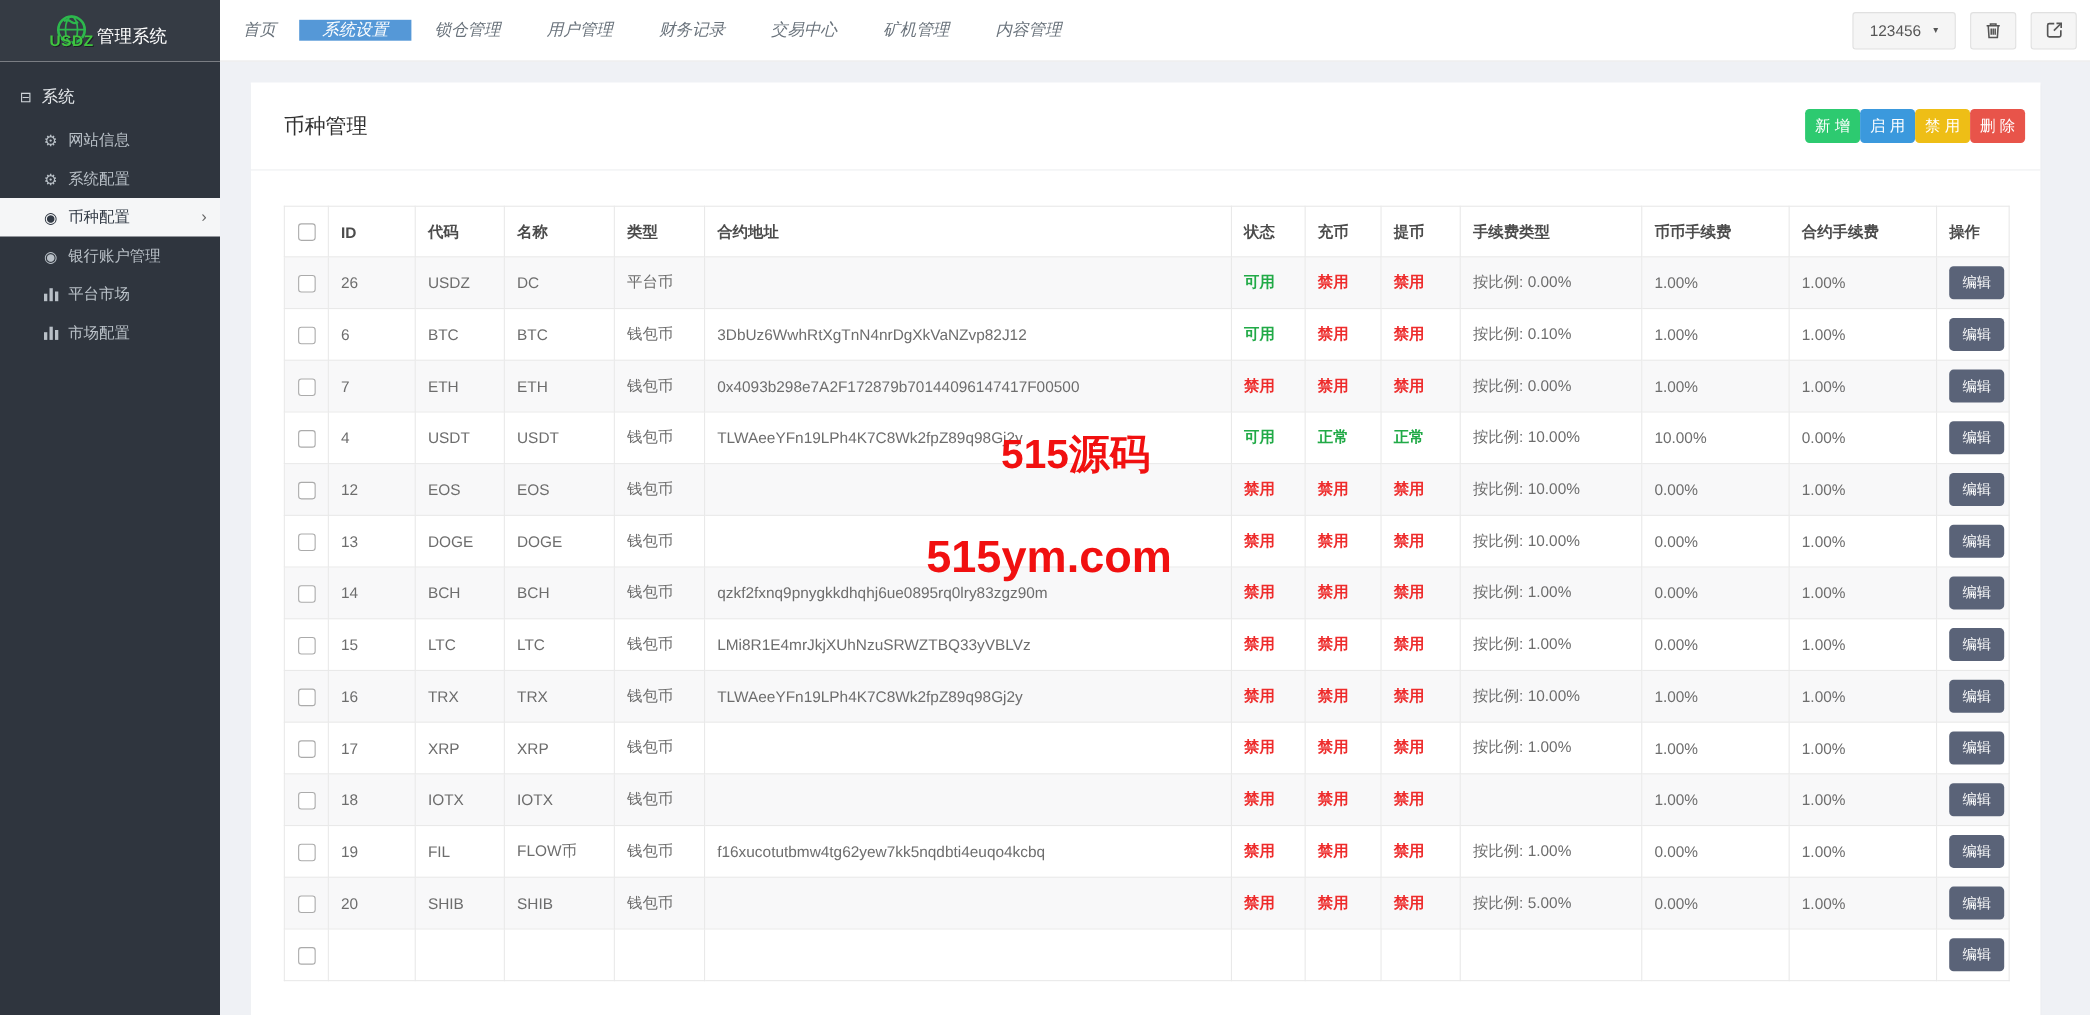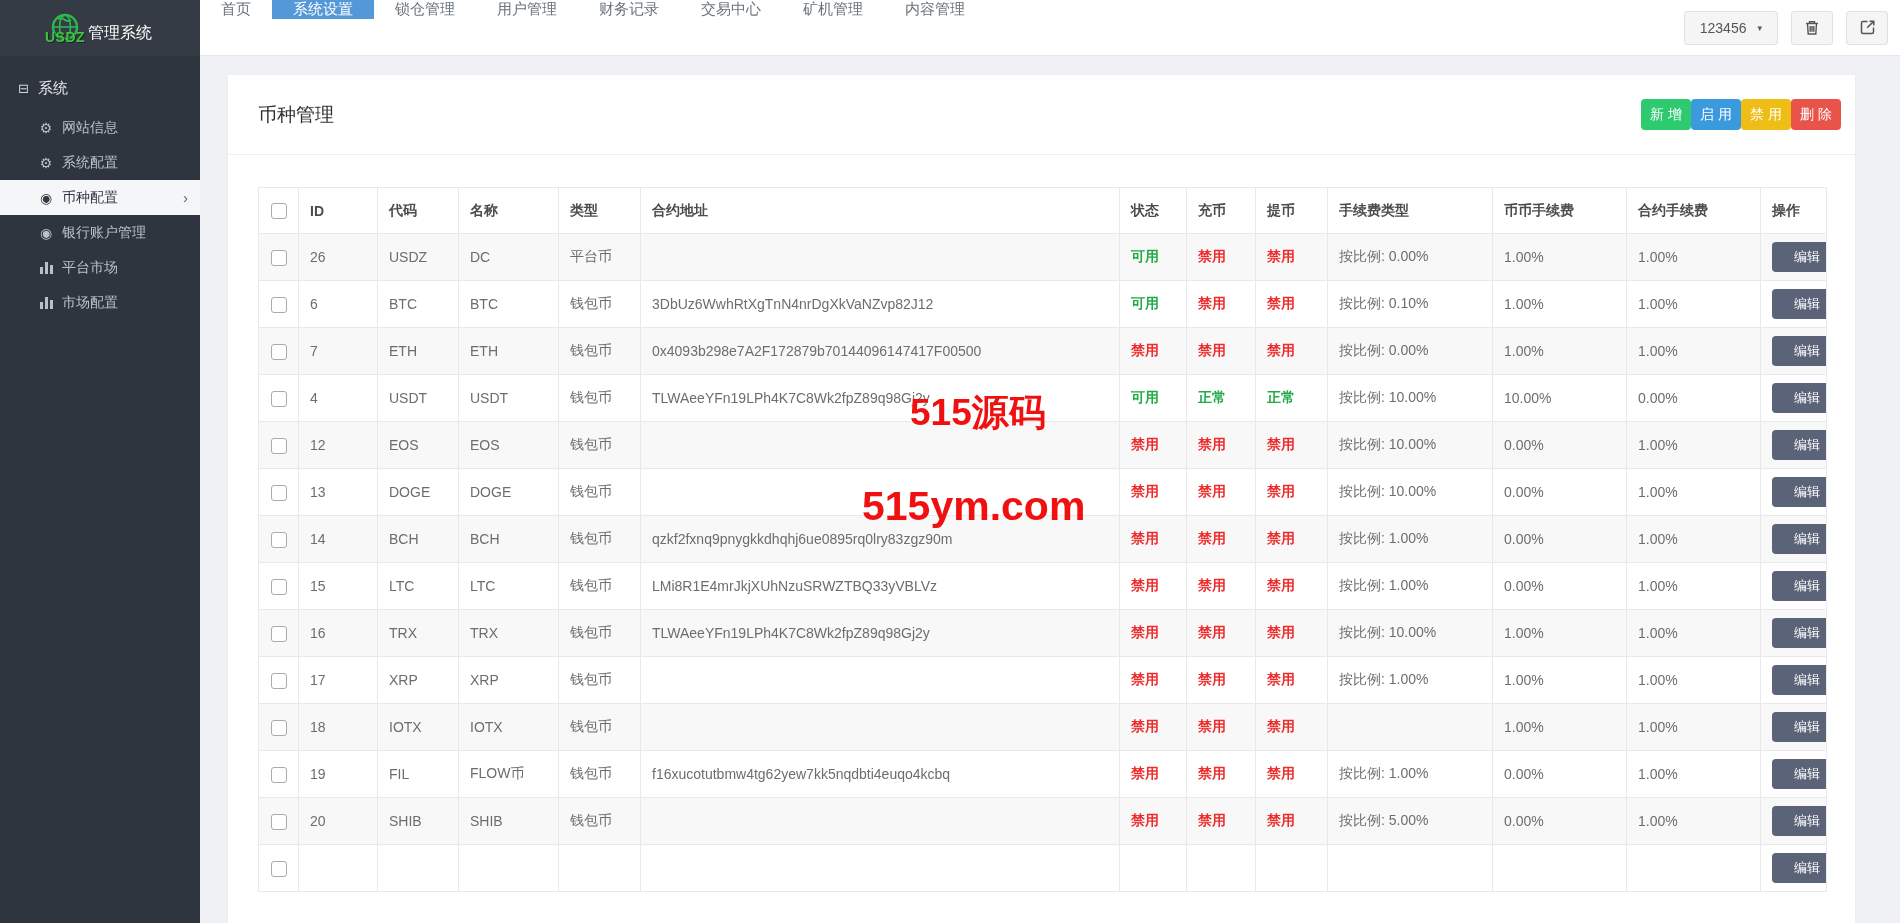--- a/index.html
+++ b/index.html
@@ -20,21 +20,21 @@
     display:flex; align-items:center; justify-content:center;
     position:relative; cursor:pointer; flex:0 0 auto;
   }
   .globe { position:relative; width:36px; height:40px; margin-right:4px; }
   .globe svg { position:absolute; top:3px; left:0; }
   .brand {
     position:absolute; left:-3px; top:21px; color:#3fc43f; font-weight:bold;
     font-size:14px; letter-spacing:.5px; text-shadow:1px 1px 0 #1c2126;
   }
   .apptitle { font-size:16px; margin-top:10px; }
-  .topnav { display:flex; align-items:flex-start; height:100%; }
+  .topnav { display:flex; align-items:center; height:100%;font-style:italic; }
   .nav-item {
     display:flex; align-items:center; padding:0 21px; font-size:15px;
     color:#6a737c; cursor:pointer; white-space:nowrap;
   }
   .nav-item.active { background:#5598d7; color:#fff; }
   .top-right {
     margin-left:auto; display:flex; align-items:center; gap:13px;
     padding-right:12px;
   }
   .tr-btn {
@@ -105,27 +105,27 @@
   .grid tbody tr:nth-child(odd) { background:#f8f8f9; }
   .col-check { text-align:center !important; padding:0 !important; }
   .cb {
     display:inline-block; width:16px; height:16px; border:1px solid #ababab;
     border-radius:3px; background:#fff; cursor:pointer; vertical-align:middle;
   }
   .status-green { color:#21aa47; font-weight:bold; }
   .status-red { color:#ee2c2c; font-weight:bold; }
   .edit-btn {
     display:inline-block; background:#5a6378; color:#fff; font-size:13px;
-    border:none; border-radius:4px; padding:6px 22px; cursor:pointer; font-family:Liberation Serif, serif;
+    border:none; border-radius:4px; padding:6px 12px; cursor:pointer; font-family:Liberation Serif, serif;
   }
 
   
   .wm { position:absolute; color:#f11010; font-weight:bold; z-index:30; pointer-events:none; }
   .wm1 { left:874px; top:388px; font-size:37px;margin-left:36px; }
-  .wm2 { left:862px; top:483px; font-size:41px; }
+  .wm2 { left:842px; top:483px; font-size:41px; }
 </style>
 </head>
 <body>
 
 <header class="topbar">
   <div class="logo">
     <span class="globe">
       <svg width="34" height="34" viewBox="0 0 34 34">
         <circle cx="17" cy="16" r="12" fill="none" stroke="#2db84d" stroke-width="2.4"></circle>
         <ellipse cx="17" cy="16" rx="5.5" ry="12" fill="none" stroke="#2db84d" stroke-width="1.6"></ellipse>

